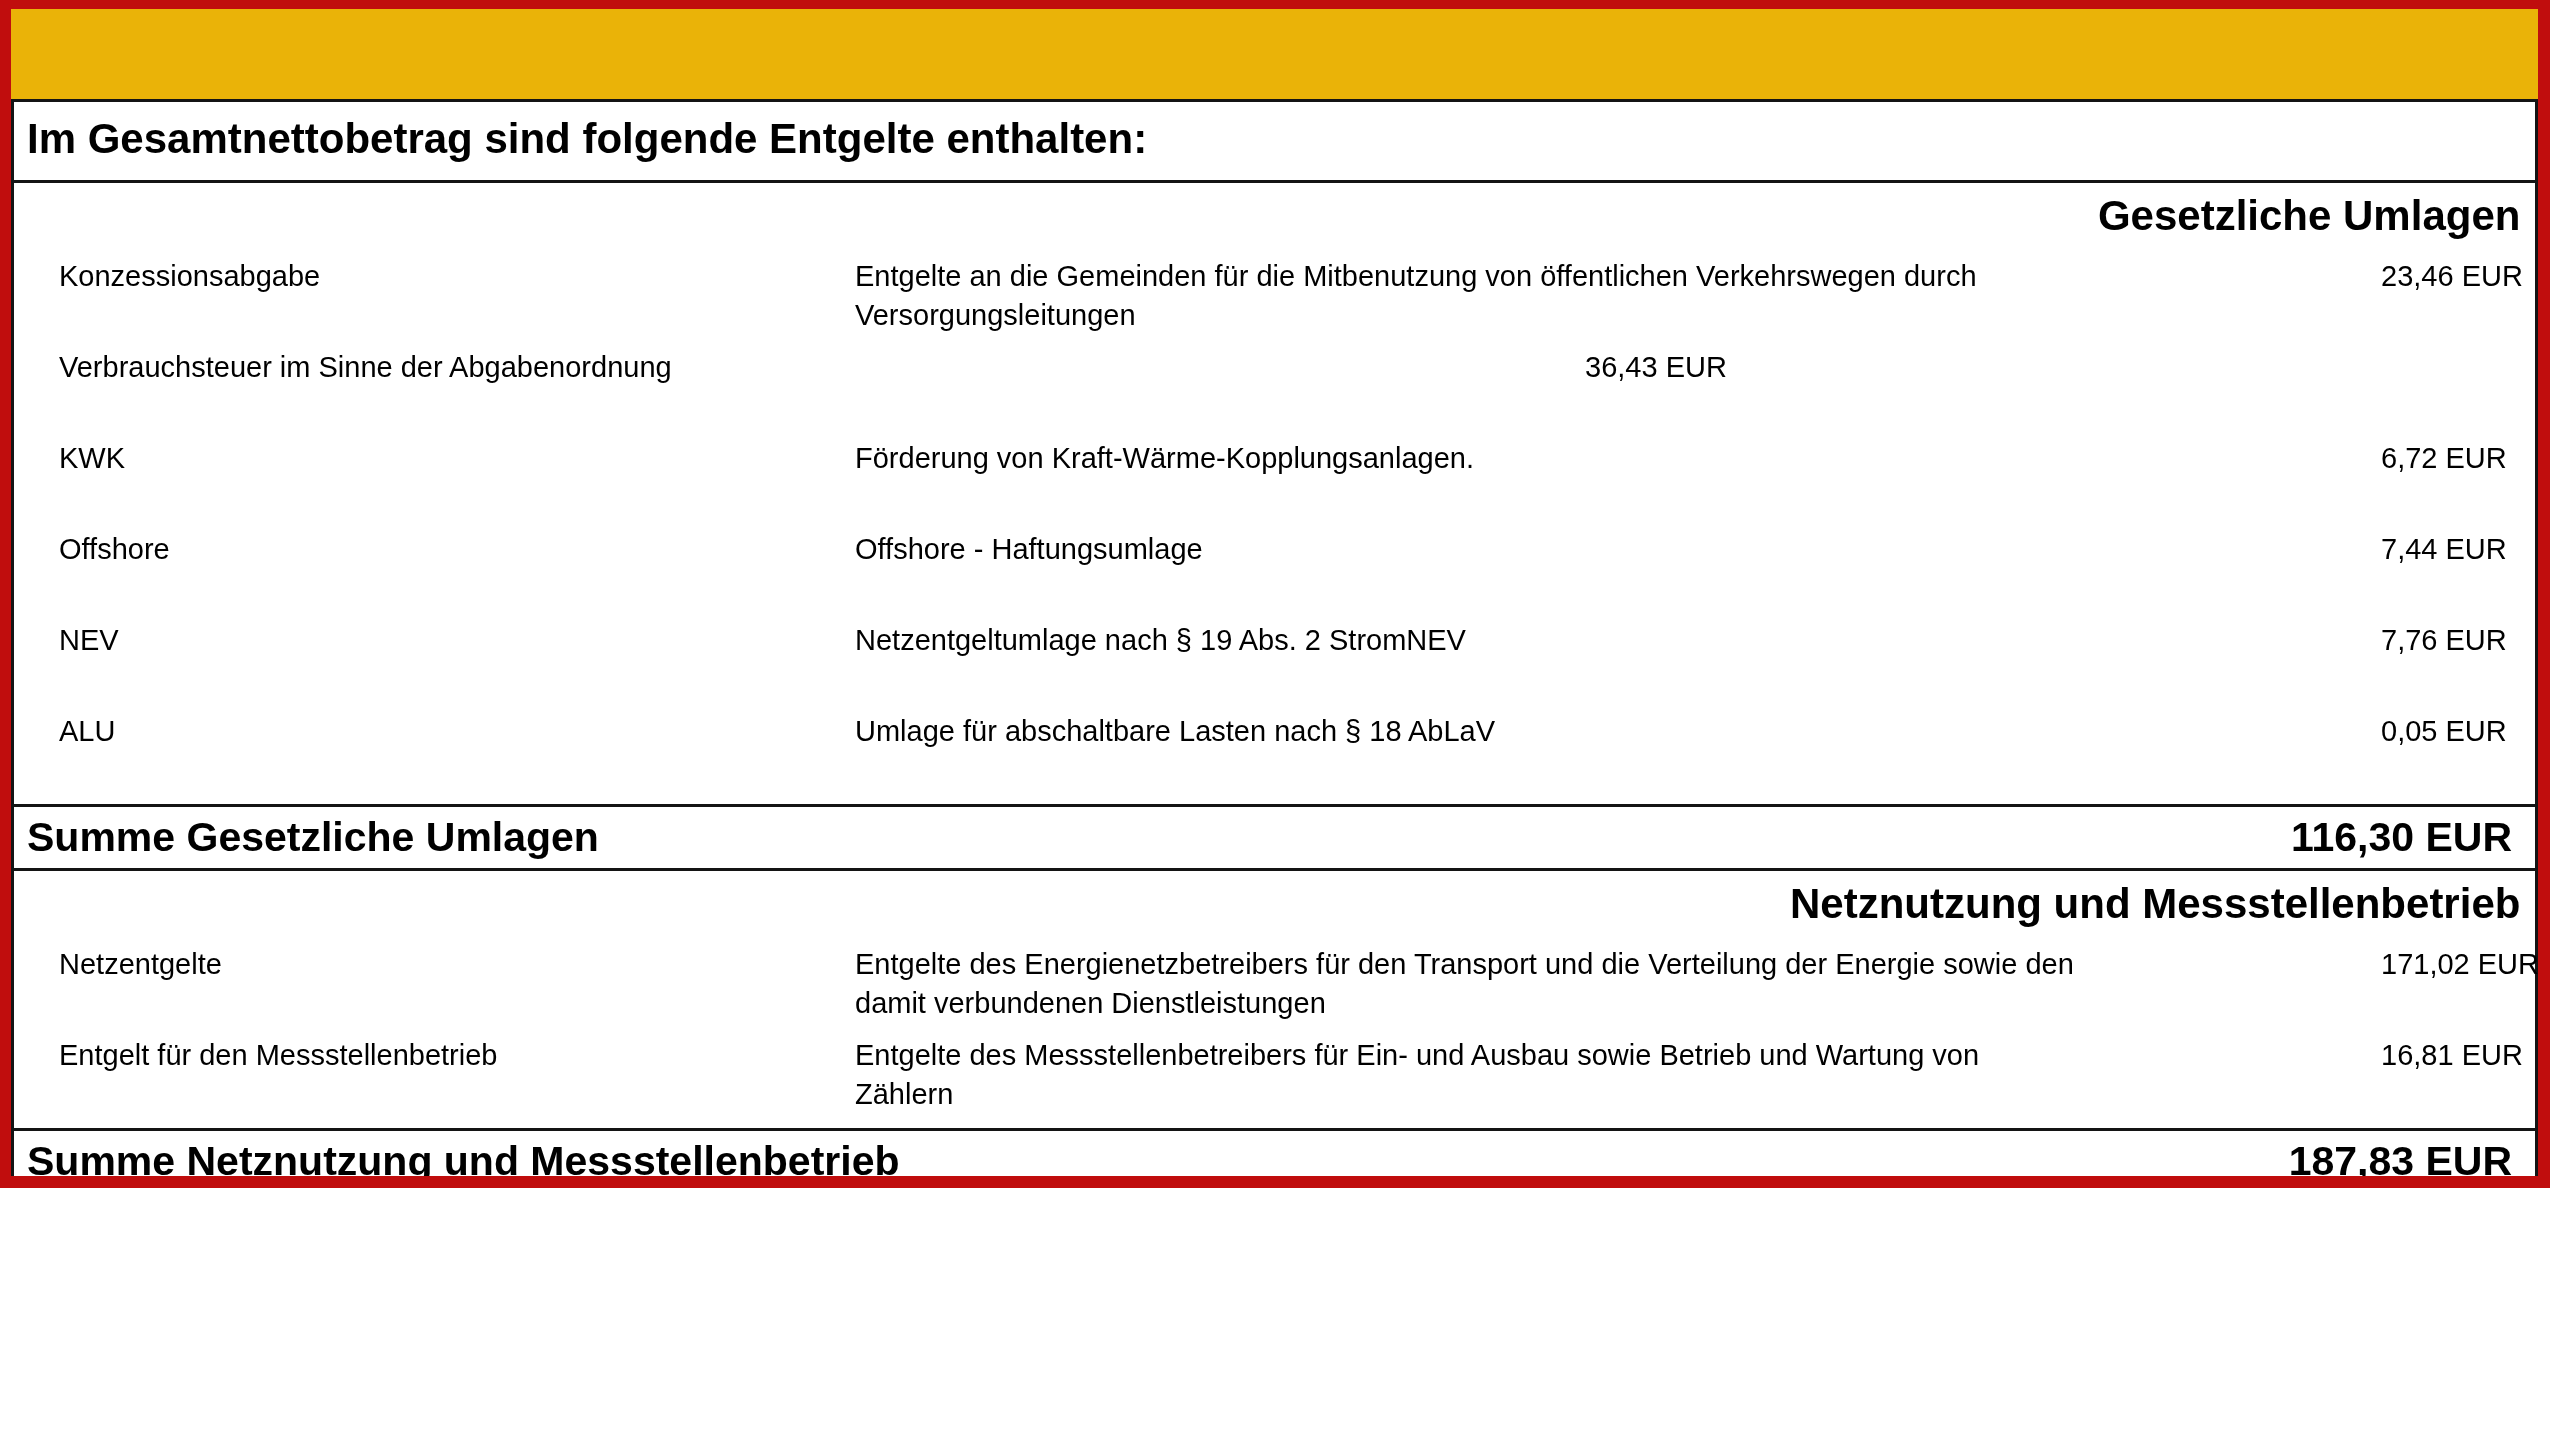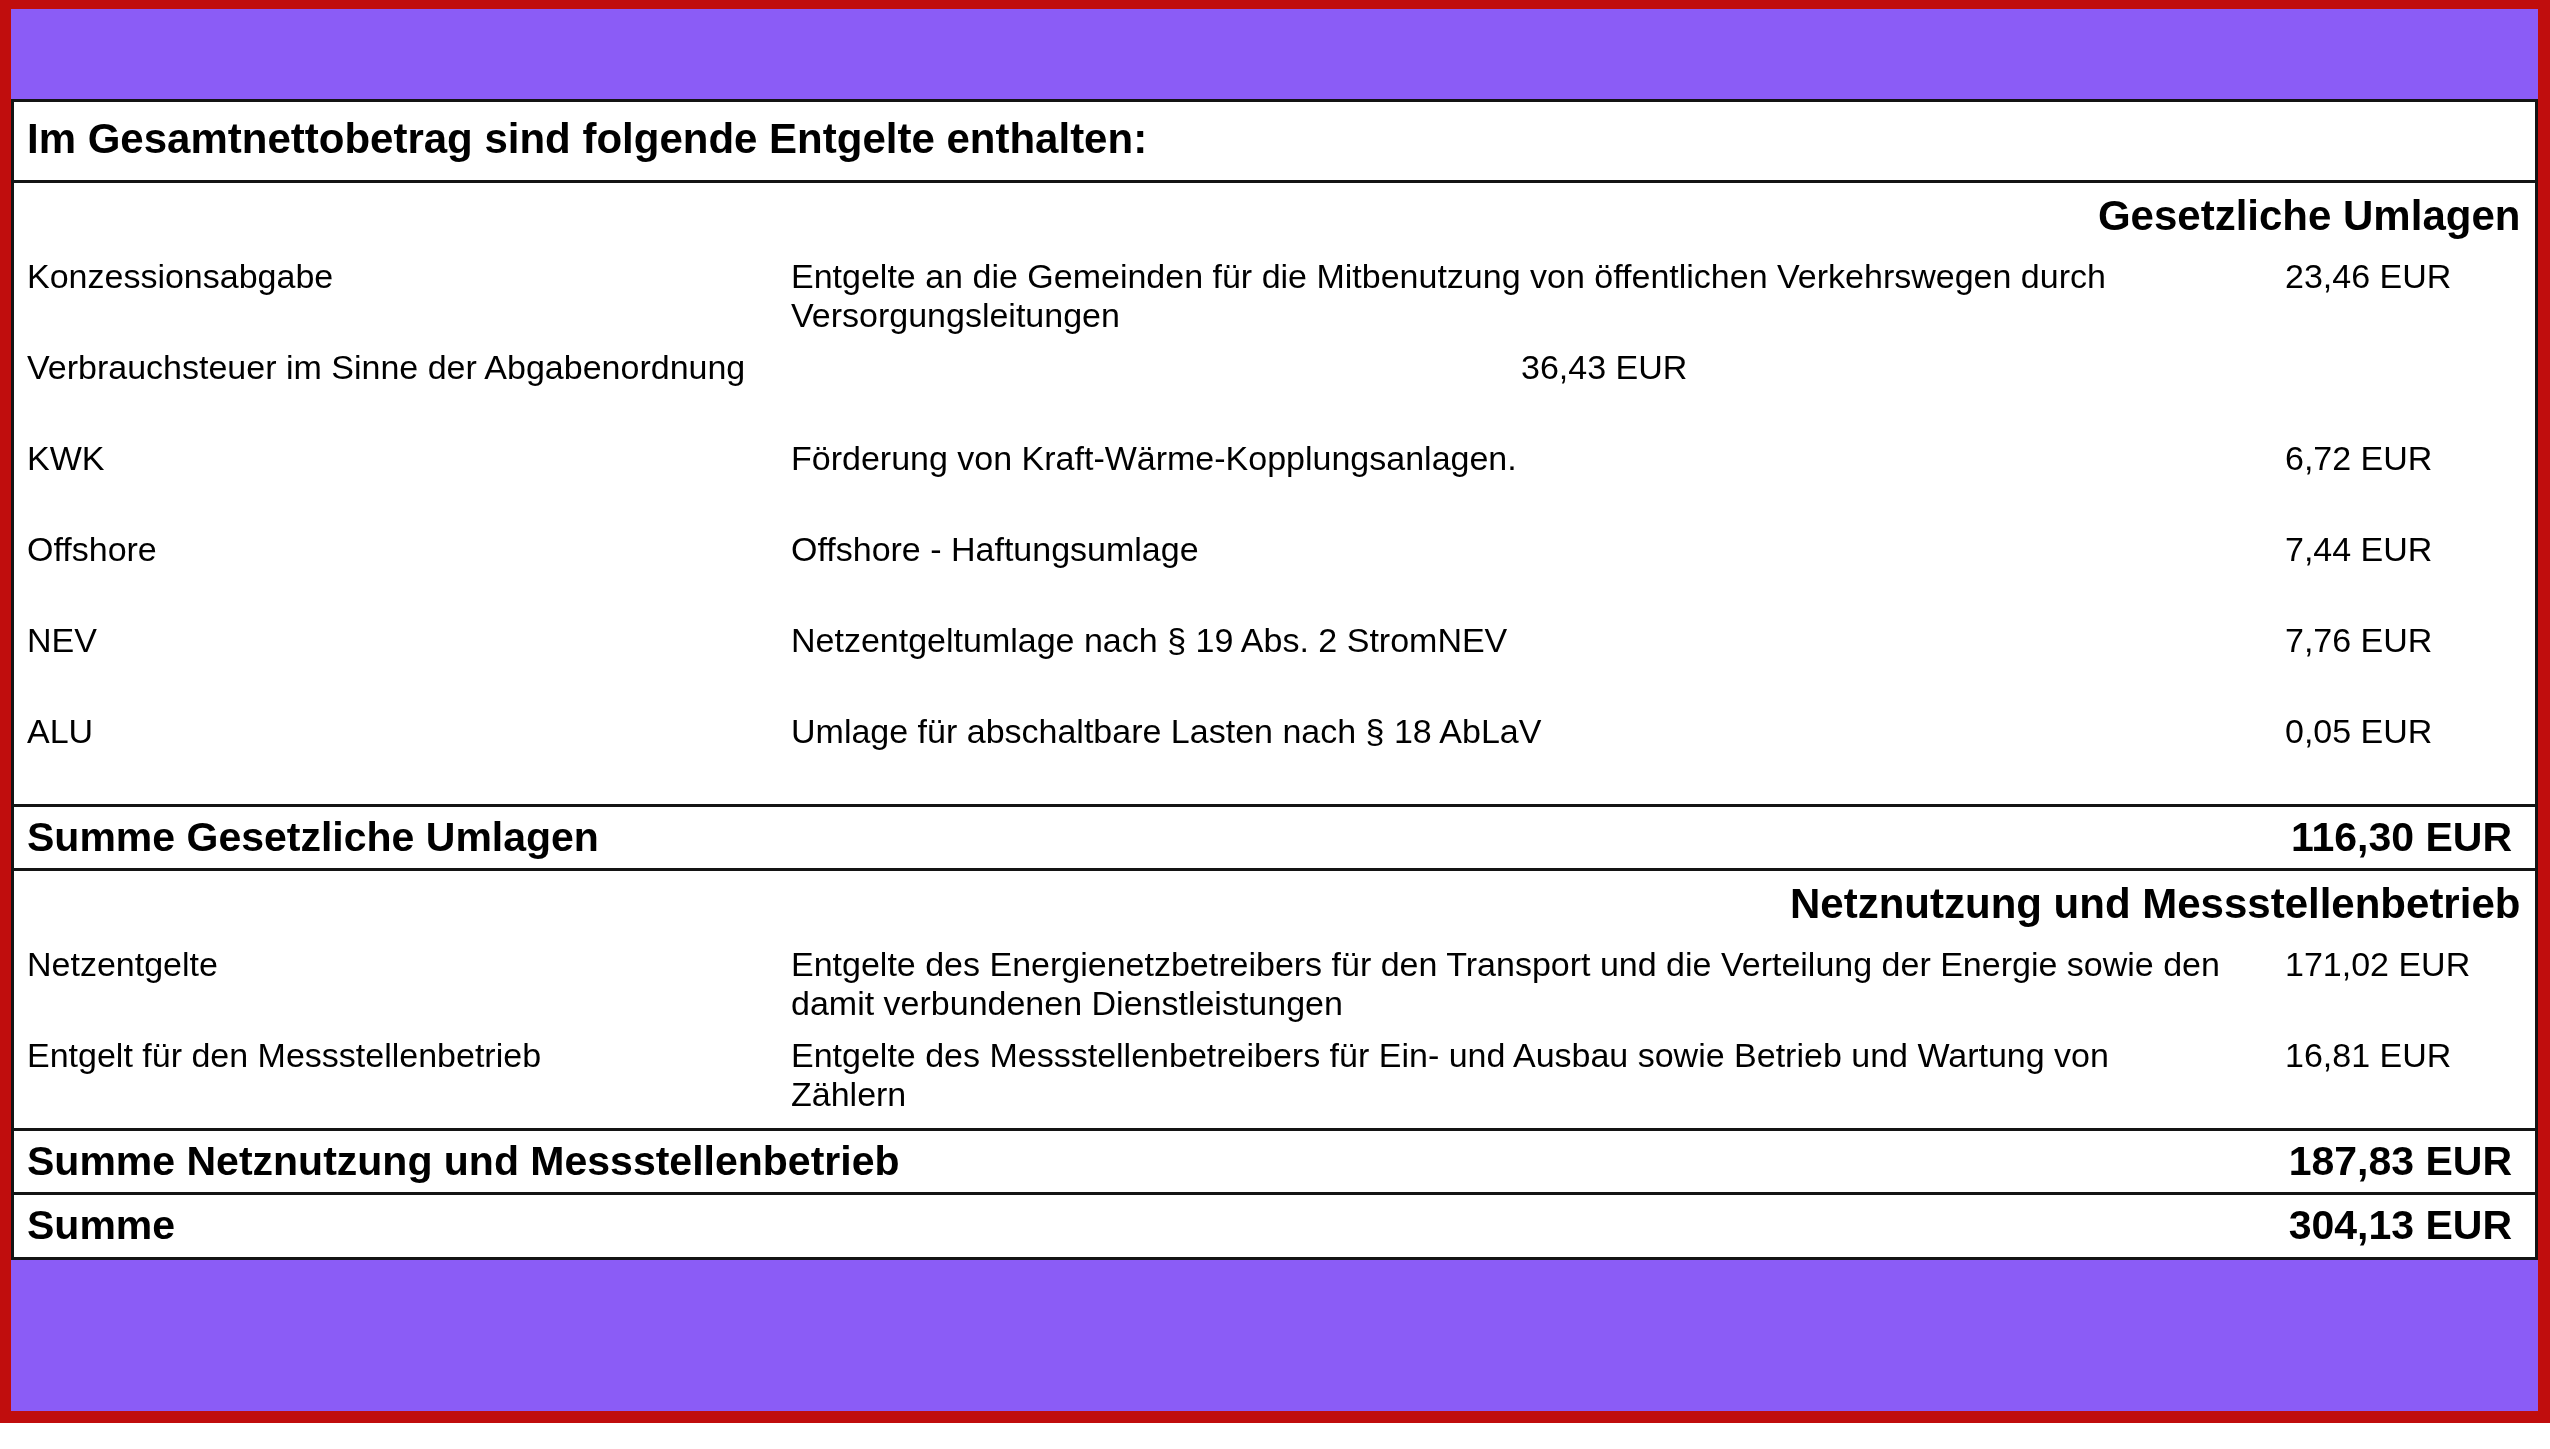--- a/index.html
+++ b/index.html
@@ -5,23 +5,23 @@
   html, body {
     margin: 0;
     padding: 0;
     background: #ffffff;
     font-family: "Liberation Sans", "DejaVu Sans", sans-serif;
     color: #000;
   }
   .page {
     position: relative;
     width: 2550px;
-    height: 1423px;
+    height: 1188px;
     box-sizing: border-box;
-    background: #8b5cf6;
+    background: #eab308;
     border-style: solid;
     border-color: #c00d0d;
     border-width: 9.5px 12.4px 12.4px 11px;
     overflow: hidden;
   }
   .content {
     padding-top: 90px;
   }
   .box {
     box-sizing: border-box;
@@ -48,21 +48,21 @@
     padding: 0 14.6px 0 13px;
     margin-bottom: 17.5px;
     text-align: right;
   }
   .row {
     display: flex;
     align-items: flex-start;
     min-height: 91px;
     padding: 0 23px 0 13px;
   }
-  .cell { font-size: 34px; line-height: 39px; }
+  .cell { font-size: 29px; line-height: 39px; margin-left: 32px; }
   .cell.label { width: 764px; flex: none; }
   .cell.desc  { width: 1494px; flex: none; white-space: pre-line; }
   .cell.amount { flex: 1; text-align: left; white-space: nowrap; }
 
   
   .summary-box {
     display: flex;
     justify-content: space-between;
     align-items: flex-start;
     padding: 7.3px 23px 7.3px 13px;

